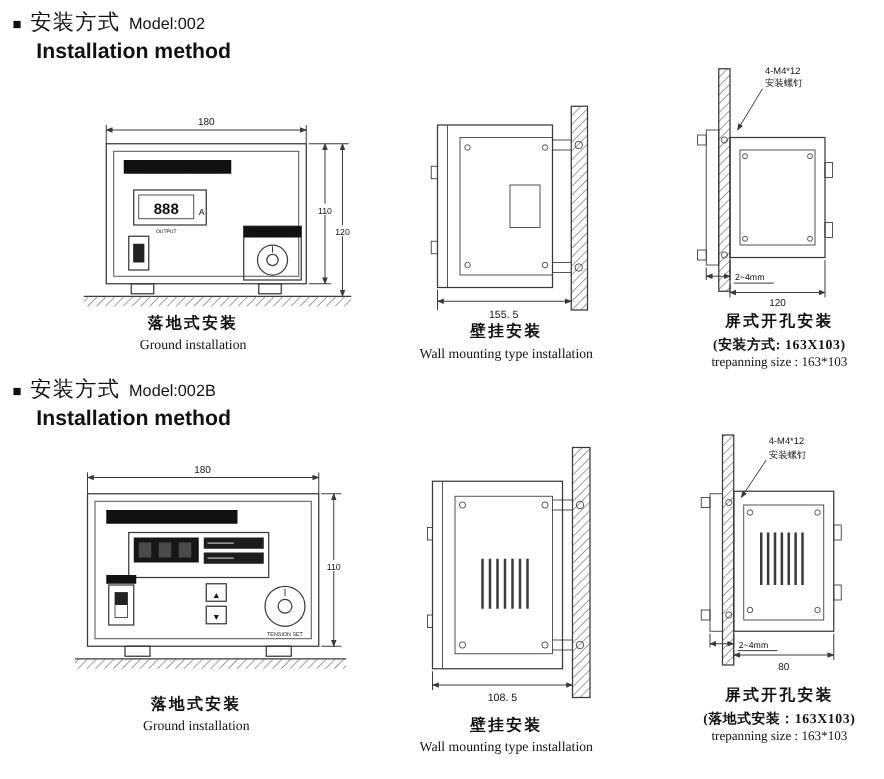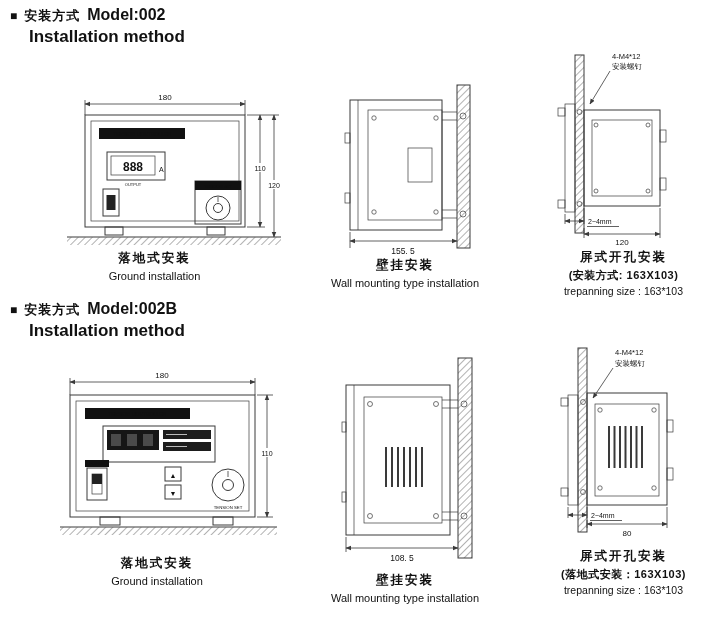--- a/index.html
+++ b/index.html
@@ -2,24 +2,24 @@
 <html><head>
 <meta charset="utf-8">
 <style>
   *{margin:0;padding:0;box-sizing:border-box;}
   html,body{background:#fff;}
   body{font-family:"Liberation Sans",sans-serif;color:#111;}
   .page{position:relative;width:707px;height:623px;background:#fff;overflow:hidden;}
   .sec-header{position:absolute;}
   .h-row{display:flex;align-items:baseline;gap:7px;}
   .bullet{font-size:12px;line-height:1;}
-  .h-cn{font-size:13px;font-weight:bold;letter-spacing:1px;}
-  .h-model{font-size:16px;font-weight:bold;}
+  .h-cn{font-size:17px;font-weight:normal;letter-spacing:1px;}
+  .h-model{font-size:13px;}
   .h-en{font-size:17px;font-weight:bold;margin:2px 0 0 19px;text-align:right;}
-  .caption{position:absolute;text-align:center;}
+  .caption{position:absolute;text-align:center;font-family:Liberation Serif, serif;}
   .cap-cn{font-size:12.5px;font-weight:bold;letter-spacing:2px;}
   .cap-cn-sub{font-size:11px;font-weight:bold;margin-top:2px;letter-spacing:0.5px;}
   .cap-en{font-size:11px;margin-top:3px;}
   .cap-en-sub{font-size:10.5px;margin-top:2px;}
   svg.dwg{position:absolute;overflow:visible;}
   svg text{font-family:"Liberation Sans",sans-serif;fill:#111;}
   .s{stroke:#3a3a3a;fill:none;stroke-width:1;}
   .thin{stroke-width:0.7;}
   .dim{stroke:#3a3a3a;stroke-width:0.8;fill:none;}
   .blk{fill:#111;stroke:none;}

